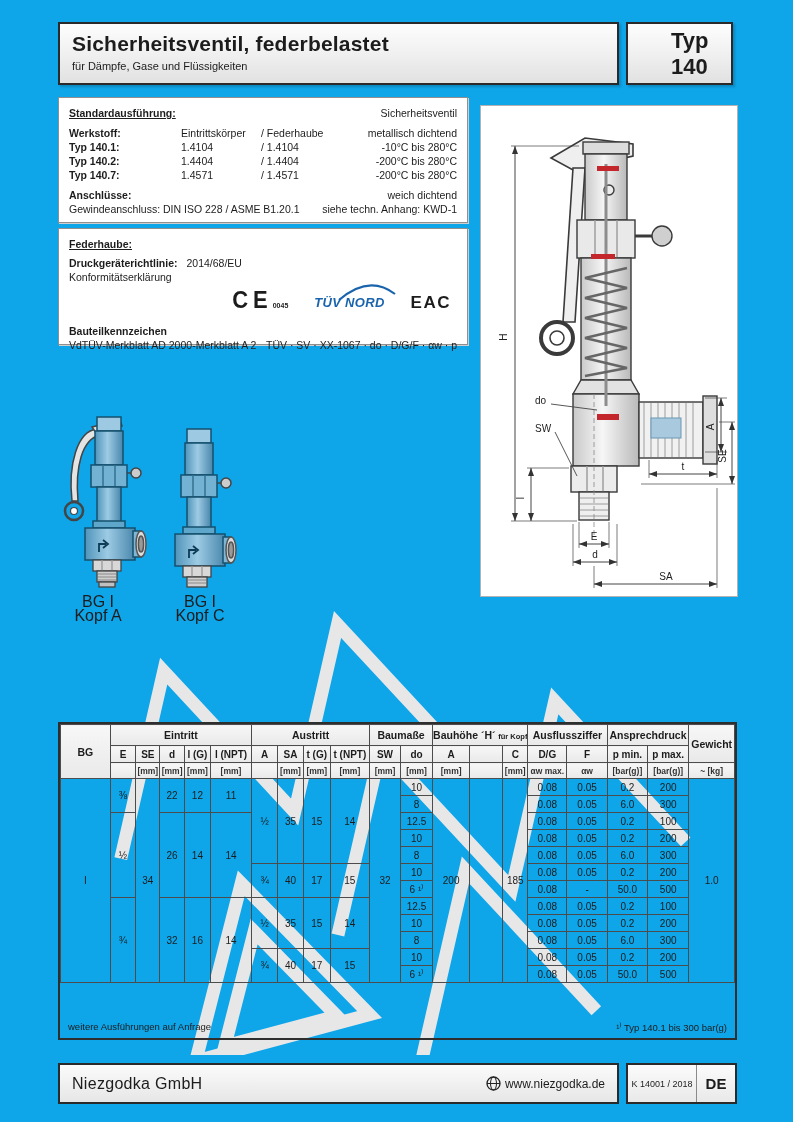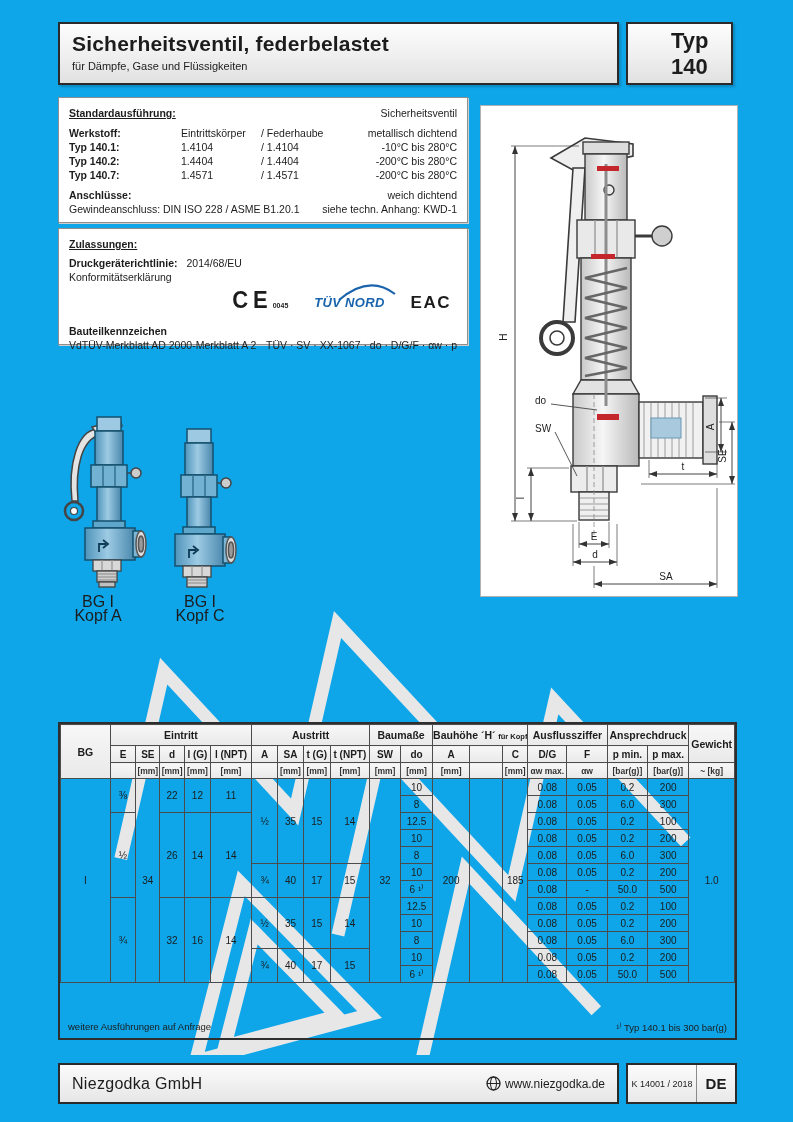--- a/index.html
+++ b/index.html
@@ -114,21 +114,21 @@
       <span class="b">Anschlüsse:</span>
       <span>weich dichtend</span>
     </div>
     <div class="split">
       <span>Gewindeanschluss: DIN ISO 228  /  ASME B1.20.1</span>
       <span>siehe techn. Anhang: KWD-1</span>
     </div>
   </div>
 
   <div class="abs z2 infobox" style="left:58px;top:228px;width:410px;height:117px;">
-    <div><span class="b u">Zulassungen:</span></div>
+    <div><span class="b u">Federhaube:</span></div>
     <div style="margin-top:5px;">
       <span class="b">Druckgeräterichtlinie:</span>
       <span style="margin-left:6px;">2014/68/EU</span>
     </div>
     <div>Konformitätserklärung</div>
     <div class="logorow">
       <span class="ce"><span>CE</span><small>0045</small></span>
       <span class="tuv">
         <svg width="64" height="20" viewBox="0 0 64 20">
           <path d="M6,18 Q36,-8 62,12" stroke="#1a64ae" stroke-width="2.2" fill="none"></path>

